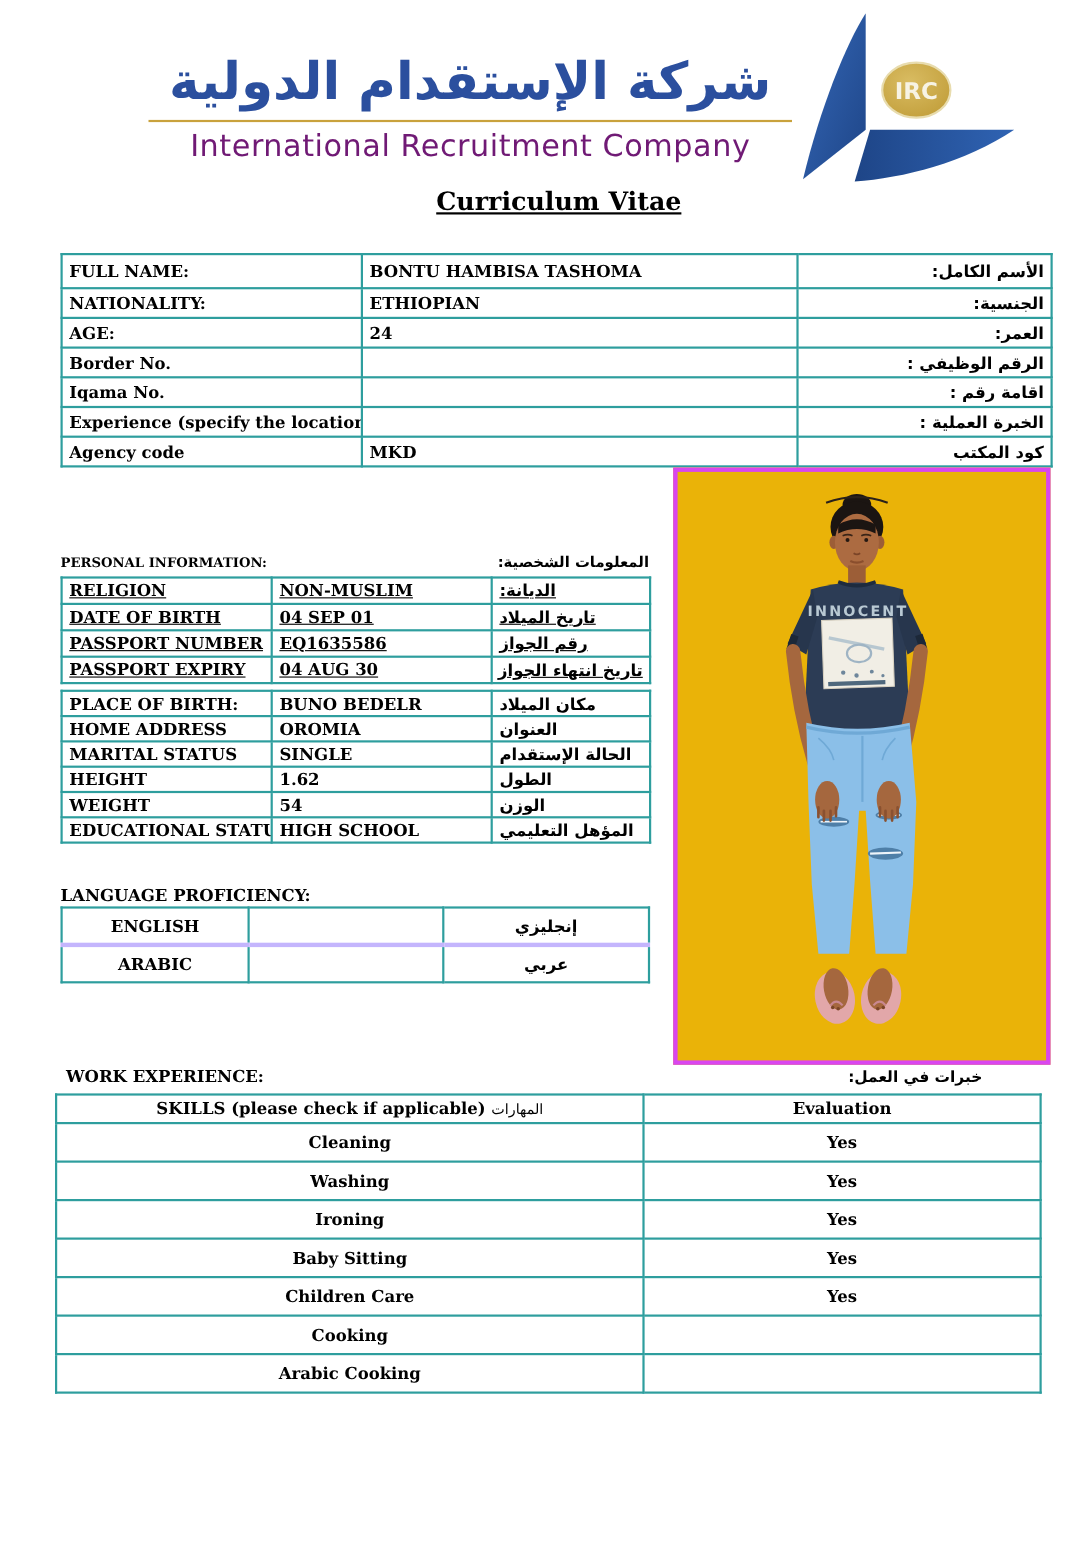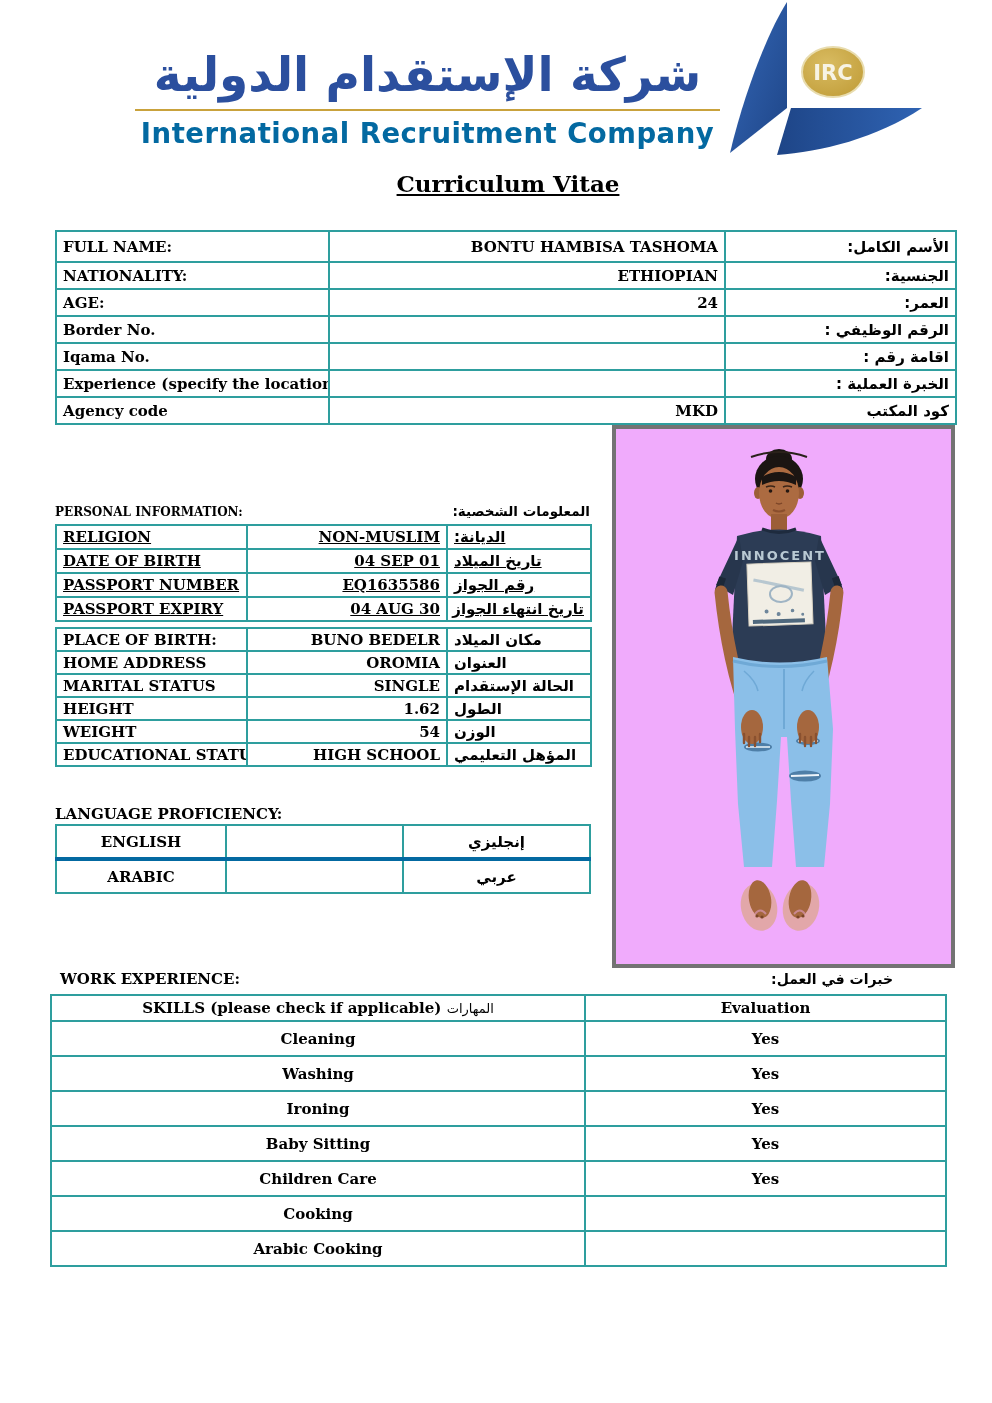--- a/index.html
+++ b/index.html
@@ -5,33 +5,33 @@
   html,body{margin:0;padding:0;background:#ffffff;}
   .page{position:relative;width:992px;height:1403px;background:#ffffff;overflow:hidden;
         font-family:"DejaVu Serif","Liberation Serif",serif;color:#000;}
 
   
   .brand{position:absolute;left:135px;top:24px;width:585px;text-align:center;margin-top:20px;}
   .brand-arabic{font-family:"DejaVu Sans",sans-serif;font-weight:bold;font-size:47px;
                 line-height:1.3;color:#2B4F9E;}
   .gold-rule{margin-top:4px;height:2px;background:#C9A23C;}
   .brand-english{margin-top:6px;font-family:"DejaVu Sans","Liberation Sans",sans-serif;
-                 font-weight:bold;font-size:27.5px;color:#0369a1;letter-spacing:.5px;}
-  .logo-mark{position:absolute;left:725px;top:2px;width:235px;height:158px;}
+                 font-weight:normal;font-size:27.5px;color:#701a75;letter-spacing:.5px;}
+  .logo-mark{position:absolute;left:725px;top:12px;width:235px;height:158px;}
 
   
   .cv-title{position:absolute;left:12px;top:170px;width:100%;text-align:center;
             font-size:23px;font-weight:bold;text-decoration:underline;}
 
   
   table.doc{border-collapse:collapse;table-layout:fixed;background:#fff;}
   table.doc td{border:2px solid #2E9E9E;padding:1px 6px;font-weight:bold;font-size:15px;
                overflow:hidden;white-space:nowrap;}
   td.lbl{text-align:left;}
-  td.val{text-align:right;}
+  td.val{text-align:left;}
   td.ar{font-family:"DejaVu Sans",sans-serif;font-size:13.5px;}
 
   .tbl-summary{position:absolute;left:55px;top:230px;width:900px;}
   .tbl-summary td{height:23px;}
   .tbl-summary tr:first-child td{height:27px;}
   .tbl-summary td.ar{text-align:right;}
 
   .pi-heading{position:absolute;left:55px;top:503px;width:535px;display:flex;
               justify-content:space-between;align-items:baseline;}
   .pi-heading .en{font-size:12px;font-weight:bold;}
@@ -39,35 +39,35 @@
 
   .tbl-pi-a{position:absolute;left:55px;top:524px;width:535px;}
   .tbl-pi-b{position:absolute;left:55px;top:627px;width:535px;}
   .tbl-pi-a td{height:20px;text-decoration:underline;}
   .tbl-pi-b td{height:19px;}
   .tbl-pi-a td.ar,.tbl-pi-b td.ar{text-align:left;}
 
   .lang-heading{position:absolute;left:55px;top:805px;font-size:15px;font-weight:bold;}
   .tbl-lang{position:absolute;left:55px;top:824px;width:534px;}
   .tbl-lang td{height:29px;text-align:center;}
-  .tbl-lang tr.divided td{border-top:4px solid #0369a1;}
+  .tbl-lang tr.divided td{border-top:4px solid #c4b5fd;}
 
   .work-heading{position:absolute;left:60px;top:970px;width:885px;display:flex;
                 justify-content:space-between;align-items:baseline;}
   .work-heading .en{font-size:15px;font-weight:bold;}
   .work-heading .arh{font-family:"DejaVu Sans",sans-serif;font-size:14px;font-weight:bold;
                      padding-right:52px;}
   .tbl-work{position:absolute;left:50px;top:994px;width:895px;}
   .tbl-work td{height:31px;text-align:center;}
   .tbl-work tr.hdr td{height:22px;}
   .tbl-work .arh-inline{font-family:"DejaVu Sans",sans-serif;font-size:13px;font-weight:normal;}
 
   
   .photo-frame{position:absolute;left:612px;top:425px;width:335px;height:535px;
-               border:4px solid #737373;background:#f0abfc;text-align:right;}
+               border:4px solid #d946ef;background:#eab308;text-align:right;}
 </style>
 </head>
 <body>
 
 <div class="page">
 
   <div class="brand">
     <div class="brand-arabic" dir="rtl">شركة الإستقدام الدولية</div>
     <div class="gold-rule"></div>
     <div class="brand-english">International Recruitment Company</div>

